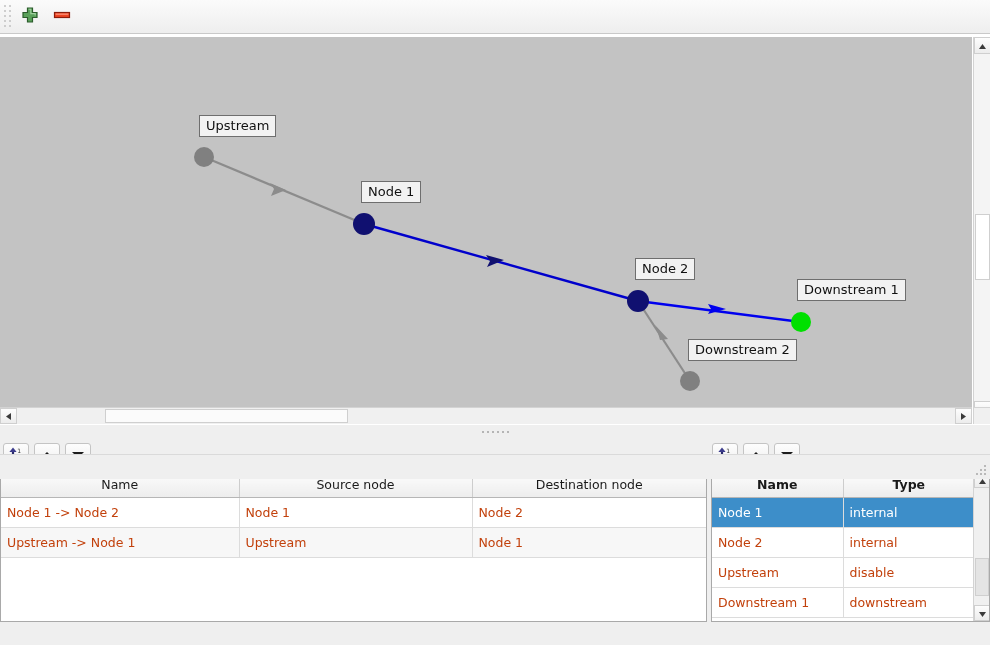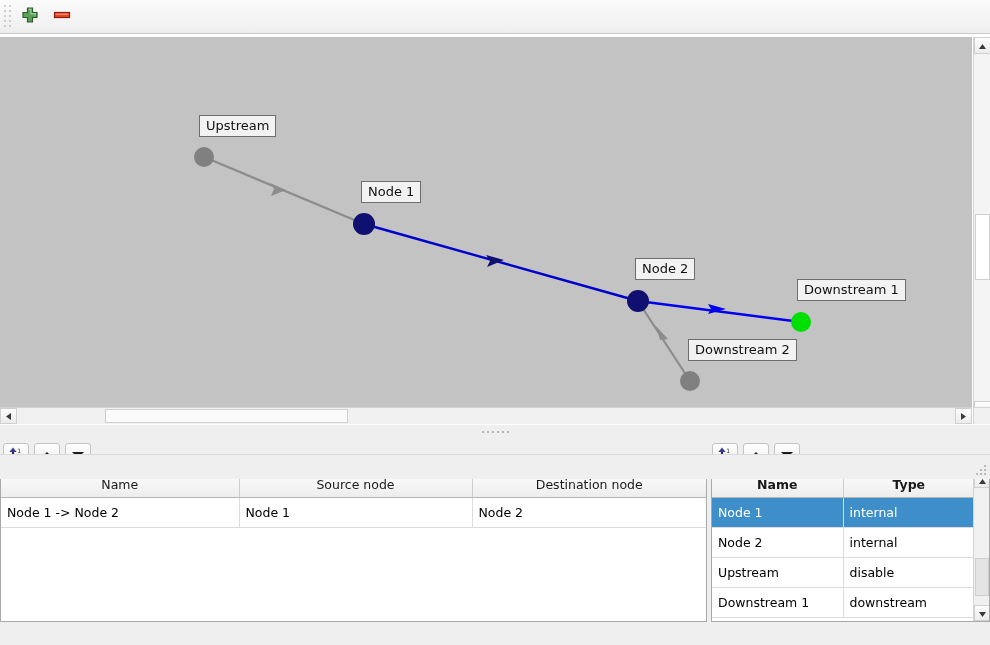--- a/index.html
+++ b/index.html
@@ -126,21 +126,21 @@
     border-bottom: 1px solid #b6b6b6;
     height: 25px; font-weight: normal; font-size: 12.5px; color: #1a1a1a;
     text-align: center;
     margin-left: 24px;
   }
   thead th:last-child { border-right: none; }
   tbody td {
     height: 30px; padding: 0 6px;
     border-right: 1px solid #dcdcdc;
     border-bottom: 1px solid #dcdcdc;
-    font-size: 12.5px; color: #000000;
+    font-size: 12.5px; color: #c2410c;
     white-space: nowrap; overflow: hidden; text-overflow: ellipsis;
   }
   tbody td:last-child { border-right: none; }
   tbody tr.alt td { background: #f7f7f7; }
   tbody tr.sel td { background: #3d8ec9; color: #ffffff; }
 
   .tbl-right thead th { font-weight: bold; }
 
   
   .rv {
@@ -373,20 +373,25 @@
           <th>Source node</th>
           <th>Destination node</th>
         </tr>
       </thead>
       <tbody>
         <tr>
           <td>Node 1 -&gt; Node 2</td>
           <td>Node 1</td>
           <td>Node 2</td>
         </tr>
+        <tr class="alt">
+          <td>Upstream -&gt; Node 1</td>
+          <td>Upstream</td>
+          <td>Node 1</td>
+        </tr>
       </tbody>
     </table>
   </div>
 
   <div class="tbl-box" style="left:711px; top:471px; width:279px; height:151px;">
     <table class="tbl-right" style="width:262px;">
       <colgroup>
           <col style="width:131px">
           <col>
         </colgroup>

